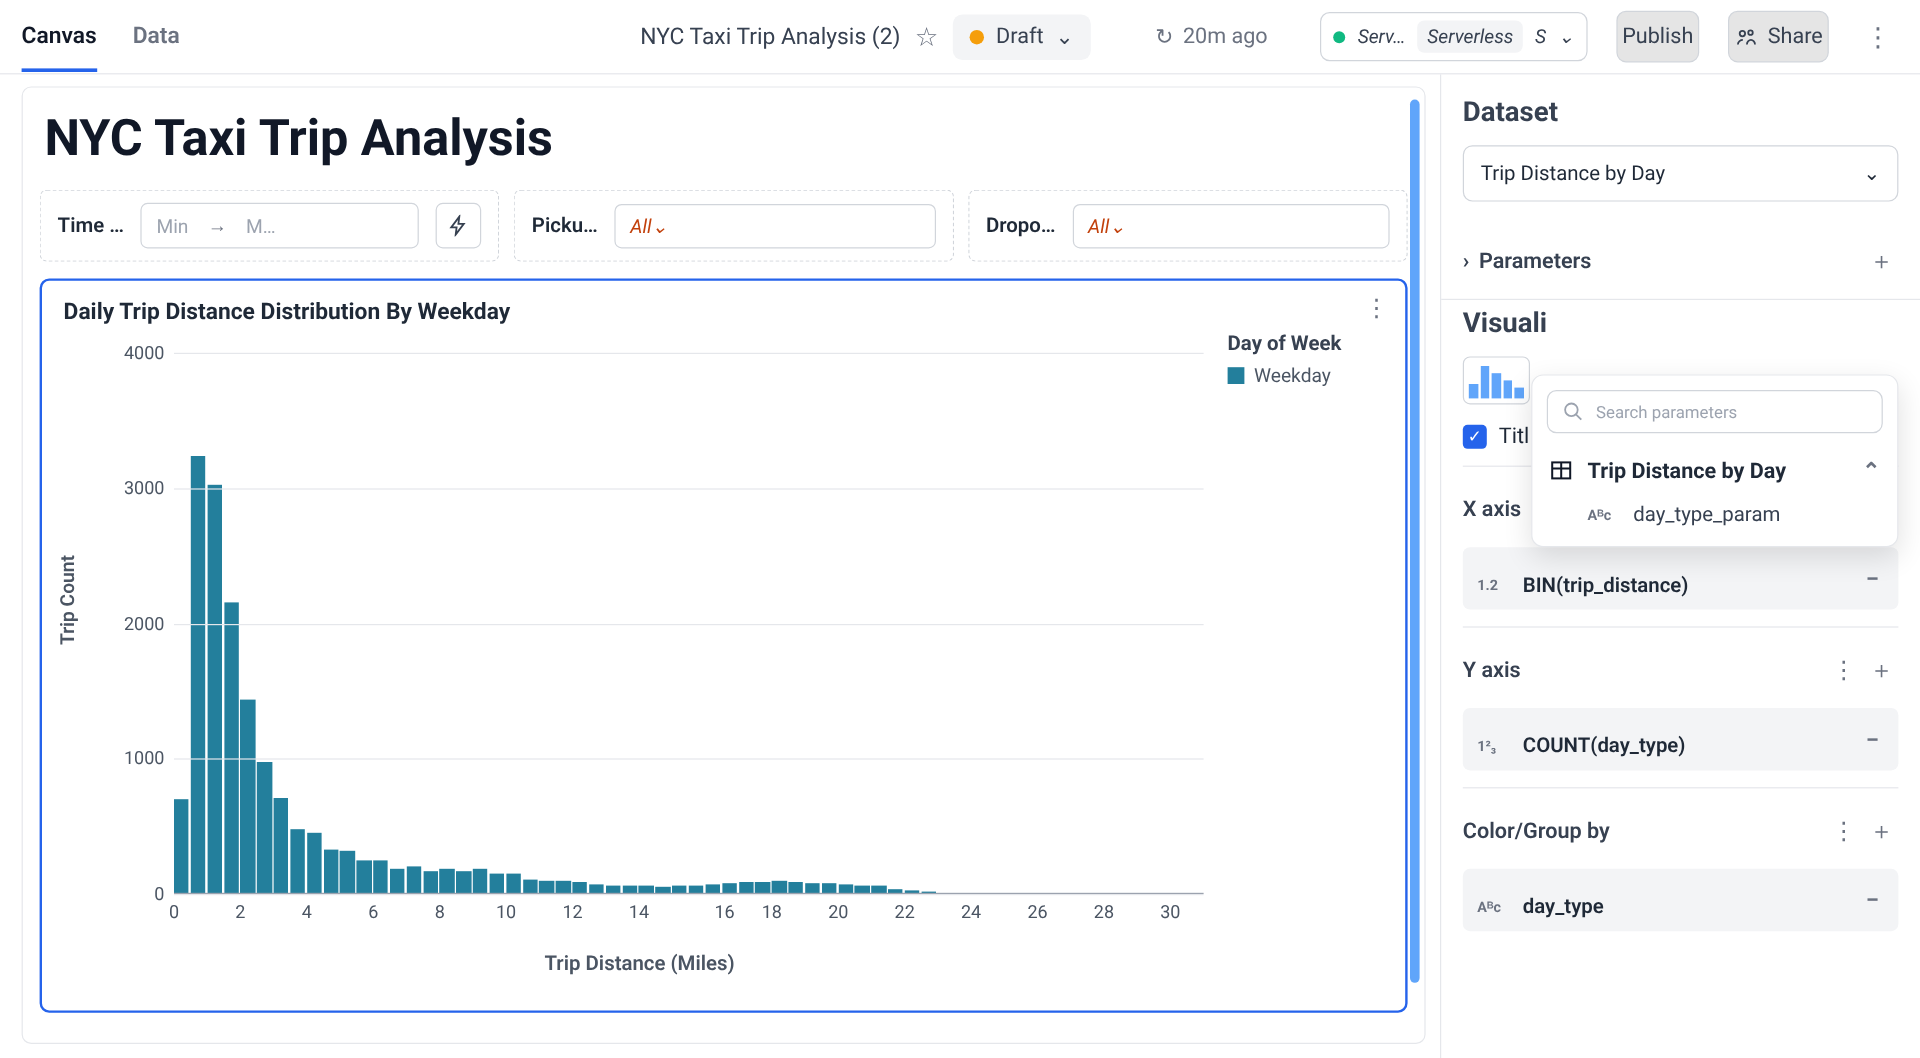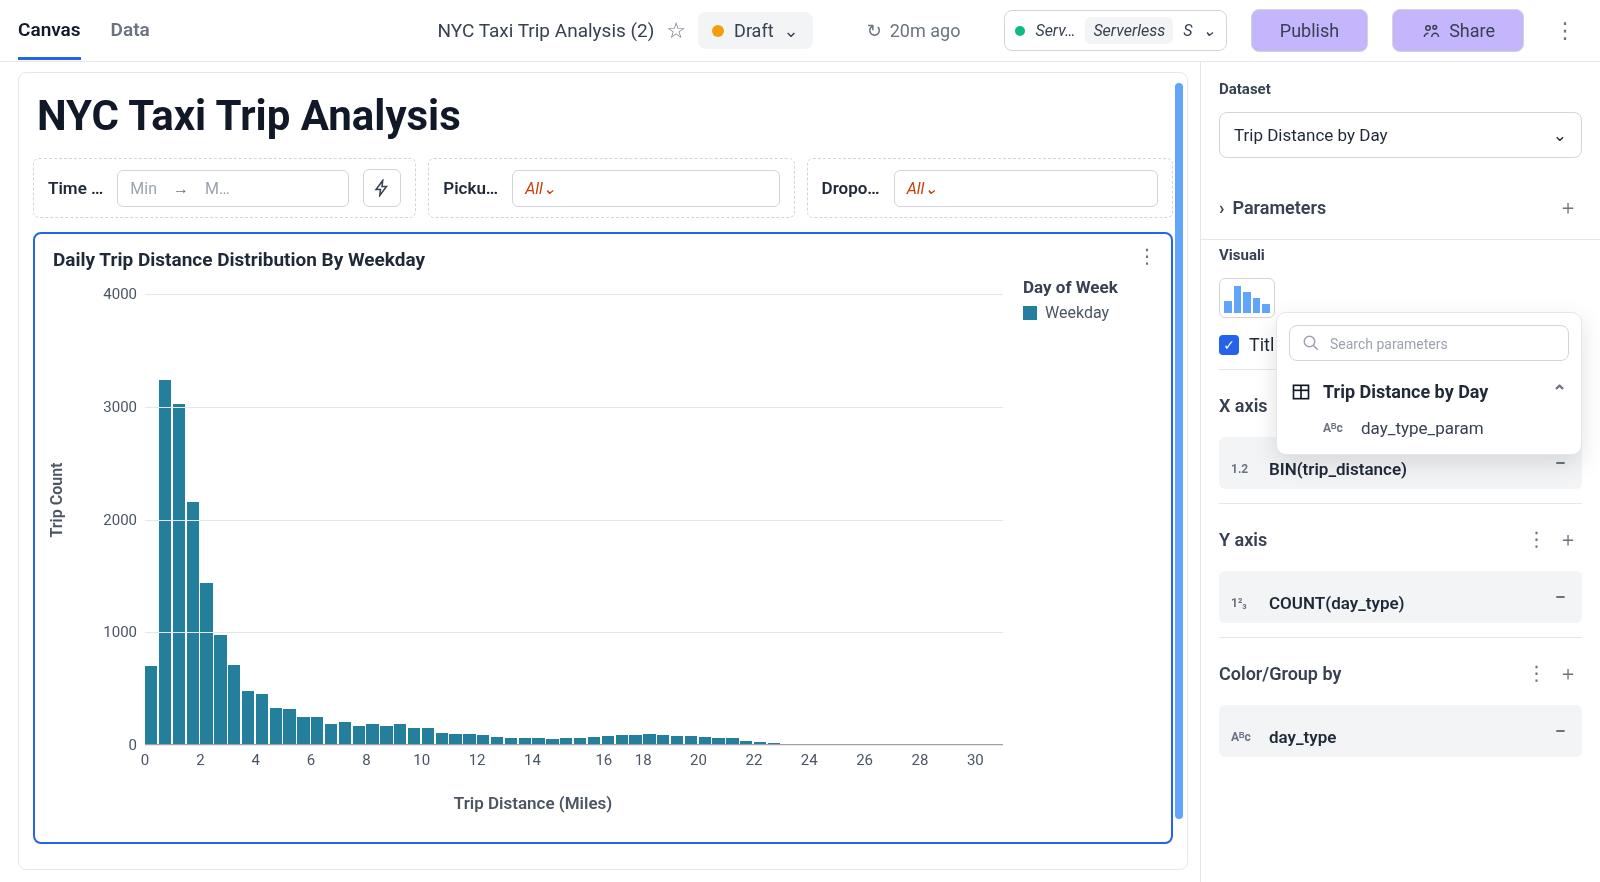--- a/index.html
+++ b/index.html
@@ -9,21 +9,21 @@
   .tab { color:#6b7280; font-weight:600; padding-bottom:16px; margin-top:16px; cursor:pointer;}
   .tab.active { color:#111827; border-bottom:3px solid #2563eb; }
   .doc-title { margin-left:auto; display:flex; align-items:center; gap:12px; font-size:19px; color:#374151;}
   .star-icon { font-size:22px; color:#6b7280; cursor:pointer;}
   .draft-pill { display:flex; align-items:center; gap:10px; background:#f3f4f6; border-radius:8px; padding:8px 14px; font-size:18px; color:#374151; cursor:pointer;}
   .dot-yellow { width:12px; height:12px; border-radius:50%; background:#f59e0b; }
   .refresh-block { display:flex; align-items:center; gap:8px; color:#6b7280; font-size:18px; margin-left:30px;}
   .compute-pill { display:flex; align-items:center; gap:10px; border:1px solid #d1d5db; border-radius:8px; padding:6px 10px; font-size:16px; color:#374151; margin-left:20px; cursor:pointer;font-style:italic;}
   .compute-pill .green-dot{ width:10px;height:10px;border-radius:50%;background:#10b981;}
   .compute-pill .chip { background:#f3f4f6; padding:4px 8px; border-radius:6px; font-size:16px;}
-  .btn { border:1px solid #d1d5db; border-radius:8px; padding:10px 28px; font-size:18px; color:#374151; background:#c4b5fd; cursor:pointer; display:flex; align-items:center; gap:8px;}
+  .btn { border:1px solid #d1d5db; border-radius:8px; padding:10px 4px; font-size:18px; color:#374151; background:#e5e5e5; cursor:pointer; display:flex; align-items:center; gap:8px;}
   .kebab { font-size:22px; color:#6b7280; cursor:pointer; padding:0 6px;}
   .main { display:flex; height:820px; }
   .canvas-area { flex:1; padding:10px 12px 12px 18px; position:relative;}
   .canvas-inner { border:1px solid #e5e7eb; border-radius:8px; padding:14px 14px 14px 14px; height:100%; position:relative;}
   .canvas-scroll { position:absolute; right:4px; top:10px; bottom:50px; width:8px; background:#60a5fa; border-radius:4px;}
   .page-title { font-size:42px; font-weight:700; margin:4px 4px 18px 4px; color:#111827;}
   .filters-row { display:flex; gap:12px; margin-bottom:14px;}
   .filter-box { border:1px dashed #d1d5db; border-radius:6px; padding:10px 14px; display:flex; align-items:center; gap:14px; flex:1; min-width:0;}
   .filter-label { font-weight:600; font-size:17px; white-space:nowrap; overflow:hidden; text-overflow:ellipsis; max-width:82px;text-align:right;}
   .range-input { border:1px solid #d1d5db; border-radius:6px; padding:8px 12px; display:flex; align-items:center; gap:16px; color:#9ca3af; font-size:16px; flex:1;}
@@ -43,21 +43,21 @@
   .bar { position:absolute; bottom:0; background:#237f9c;}
   .x-axis { position:absolute; left:92px; right:10px; bottom:36px; height:30px;}
   .x-tick { position:absolute; top:0; font-size:15px; color:#4b5563; transform:translateX(-50%);}
   .x-line { position:absolute; left:92px; right:10px; bottom:72px; height:1px; background:#9ca3af;}
   .x-label { position:absolute; left:50%; bottom:4px; transform:translateX(-50%); font-weight:600; color:#4b5563; font-size:17px;}
   .legend { width:140px; padding-left:10px;}
   .legend-title { font-weight:700; color:#374151; font-size:17px; margin-bottom:6px;}
   .legend-item { display:flex; align-items:center; gap:8px; color:#4b5563; font-size:16px;}
   .legend-swatch { width:14px;height:14px;background:#237f9c;}
   .side-panel { width:400px; border-left:1px solid #e5e7eb; padding:18px 18px 0 18px; position:relative;}
-  .sp-heading { font-weight:700; color:#374151; font-size:15px; margin-bottom:14px;}
+  .sp-heading { font-weight:700; color:#374151; font-size:23px; margin-bottom:14px;}
   .sp-select { border:1px solid #d1d5db; border-radius:8px; padding:12px 14px; display:flex; justify-content:space-between; align-items:center; font-size:17px; cursor:pointer; margin-bottom:24px;}
   .sp-row { display:flex; align-items:center; justify-content:space-between; padding:8px 0; color:#374151;}
   .sp-row .label { font-weight:600; font-size:18px; display:flex; align-items:center; gap:8px;}
   .sp-icon-btn { color:#6b7280; cursor:pointer; font-size:20px; padding:4px;}
   .sp-section { border-top:1px solid #e5e7eb; margin-top:14px; padding-top:14px;}
   .field-chip { background:#f3f4f6; border-radius:6px; padding:10px 12px; display:flex; align-items:center; gap:12px; font-weight:600; font-size:17px; margin-top:10px; justify-content:space-between;}
   .field-chip .left { display:flex; align-items:center; gap:12px;margin-top:11px;}
   .type-badge { font-size:12px; font-weight:700; color:#6b7280; min-width:26px;}
   .vis-thumb { width:56px;height:40px;border:1px solid #d1d5db;border-radius:6px;display:flex;align-items:flex-end;gap:2px;padding:4px;overflow:hidden;}
   .vis-thumb span{flex:1;background:#60a5fa;}

